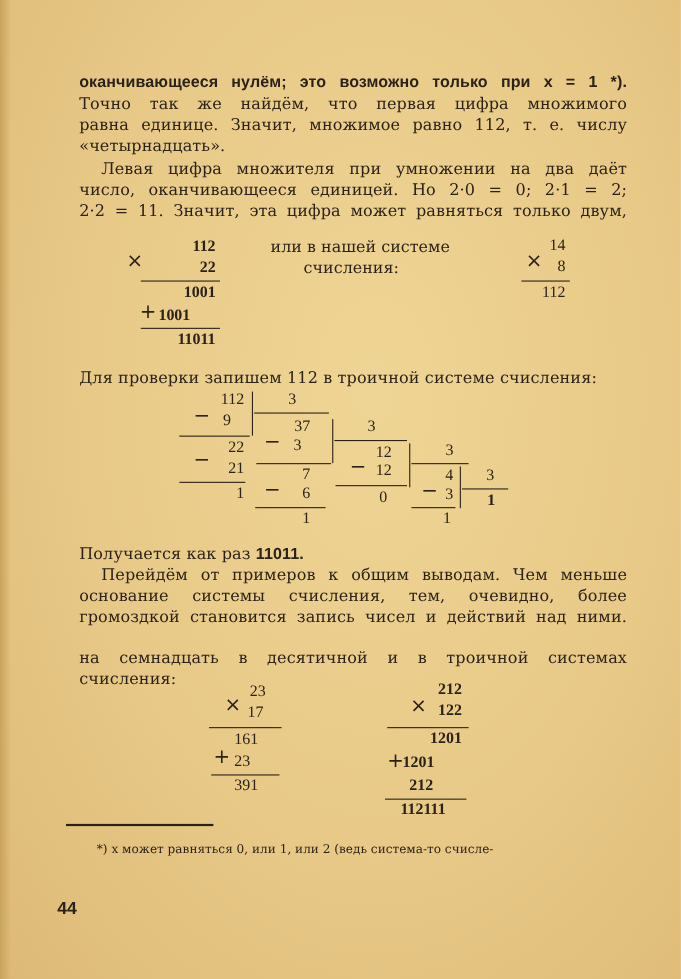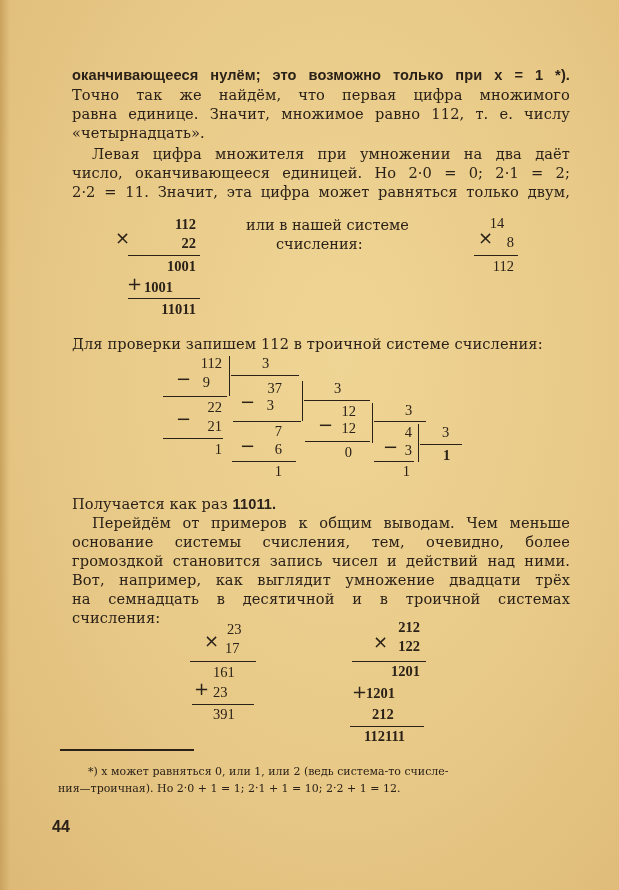--- a/index.html
+++ b/index.html
@@ -54,21 +54,21 @@
     <div class="math num bold" style="left:144px; top:278px;">1001</div>
     <div class="hr" style="left:128px; top:298px; width:72px;"></div>
     <div class="math num bold right" style="left:140px; top:300px; width:56px;">11011</div>
   </div>
 
   <div class="math" style="left:246px; top:216px;">или в нашей системе</div>
   <div class="math" style="left:276px; top:235px;">счисления:</div>
 
   <div>
     <span class="op" style="left:478px; top:229px;">×</span>
-    <div class="math num right" style="left:480px; top:214px; width:34px;text-align:center;">14</div>
+    <div class="math num right" style="left:480px; top:214px; width:34px;">14</div>
     <div class="math num right" style="left:480px; top:233px; width:34px;">8</div>
     <div class="hr" style="left:474px; top:255px; width:44px;"></div>
     <div class="math num right" style="left:480px; top:257px; width:34px;">112</div>
   </div>
 
   <div class="line" style="top:334px; left:72px;">Для проверки запишем 112 в троичной системе счисления:</div>
 
   <div>
 
     <div class="math num right" style="left:180px; top:354px; width:42px;">112</div>
@@ -118,21 +118,20 @@
   </div>
 
   <div class="line" style="top:494px;">
     <span>Получается как раз</span>
     <span class="bold">11011.</span>
   </div>
 
   <div class="line justify" style="top:513px; left:92px; width:478px;">Перейдём от примеров к общим выводам. Чем меньше</div>
   <div class="line justify" style="top:532px;">основание системы счисления, тем, очевидно, более</div>
   <div class="line justify" style="top:551px;">громоздкой становится запись чисел и действий над ними.</div>
-  <div class="line justify" style="top:570px;">Вот, например, как выглядит умножение двадцати трёх</div>
   <div class="line justify" style="top:589px;">на семнадцать в десятичной и в троичной системах</div>
   <div class="line" style="top:608px;">счисления:</div>
 
   <div>
     <span class="op" style="left:204px; top:632px;">×</span>
     <div class="math num" style="left:227px; top:620px;">23</div>
     <div class="math num" style="left:225px; top:639px;">17</div>
     <div class="hr" style="left:190px; top:661px; width:66px;"></div>
     <div class="math num" style="left:213px; top:663px;">161</div>
     <span class="op" style="left:194px; top:680px;">+</span>
@@ -150,16 +149,15 @@
     <span class="op" style="left:352px; top:683px;">+</span>
     <div class="math num bold" style="left:366px; top:684px;">1201</div>
     <div class="math num bold" style="left:372px; top:705px;">212</div>
     <div class="hr" style="left:350px; top:726px; width:74px;"></div>
     <div class="math num bold" style="left:364px; top:727px;">112111</div>
   </div>
 
   <div class="hr" style="left:60px; top:749px; width:134px; height:1.6px;"></div>
 
   <div class="foot" style="left:88px; top:763px;">*) x может равняться 0, или 1, или 2 (ведь система-то счисле-</div>
-  <div class="foot" style="left:58px; top:780px;">ния—троичная). Но 2·0 + 1 = 1; 2·1 + 1 = 10; 2·2 + 1 = 12.</div>
 
   <div class="pnum">44</div>
 </div>
 
 </body></html>

